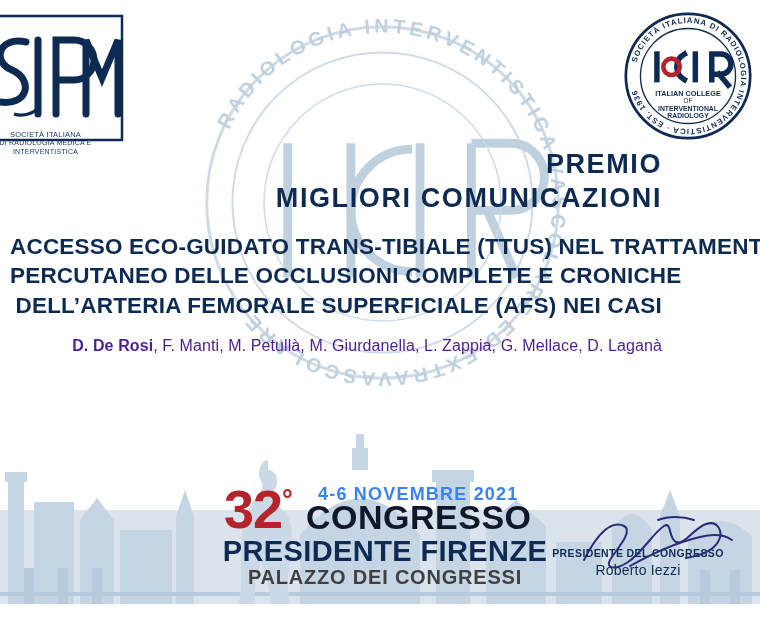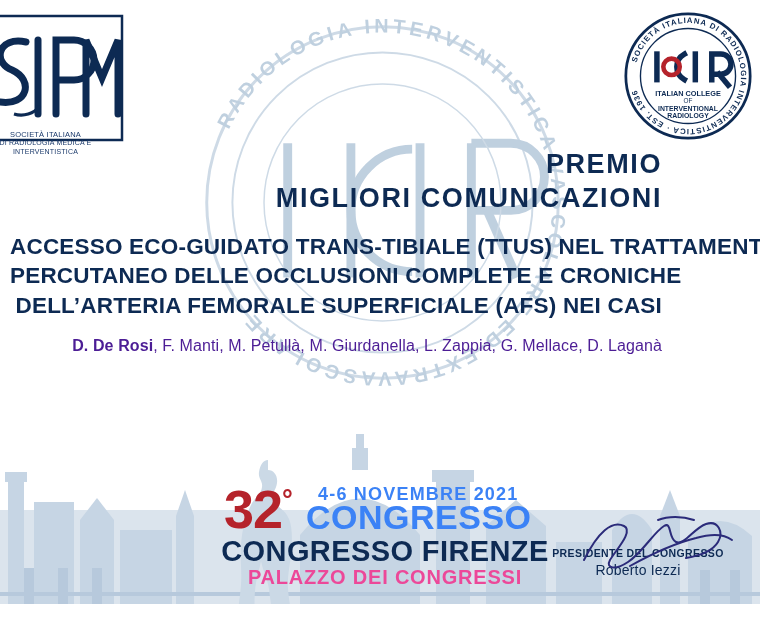--- a/index.html
+++ b/index.html
@@ -164,36 +164,36 @@
     font-weight: bold;
     color: #3b82f6;
     letter-spacing: 1.2px;
   }
   .congress-word {
     position: absolute;
     left: 96px;
     top: 14px;
     font-size: 34px;
     font-weight: bold;
-    color: #3b82f6;
+    color: #0f172a;
     letter-spacing: .5px;
     line-height: 1;
   }
   .congress-row2 {
     margin-top: -2px;
     font-size: 29px;
     font-weight: bold;
     color: #0d2a53;
     letter-spacing: .4px;
     line-height: 1.05;
   }
   .congress-row3 {
     font-size: 20px;
     font-weight: bold;
-    color: #ec4899;
+    color: #404040;
     letter-spacing: .8px;
     line-height: 1.1;
   }
 
   
   .signature-block {
     position: absolute;
     right: 22px;
     bottom: 52px;
     width: 200px;
@@ -356,21 +356,21 @@
     </div>
 
   </div>
 
   <div class="congress">
     <div class="congress-row1">
       <div class="congress-41"><span>32</span><sup>°</sup></div>
       <div class="congress-date">4-6 NOVEMBRE 2021</div>
       <div class="congress-word">CONGRESSO</div>
     </div>
-    <div class="congress-row2">CONGRESSO FIRENZE</div>
+    <div class="congress-row2">PRESIDENTE FIRENZE</div>
     <div class="congress-row3">PALAZZO DEI CONGRESSI</div>
   </div>
 
   <div class="signature-block">
     <div class="signature-label">PRESIDENTE DEL CONGRESSO</div>
     <div class="signature-name">Roberto Iezzi</div>
   </div>
   <svg class="signature-scribble" viewBox="0 0 170 70">
     <g fill="none" stroke="#2b2b7a" stroke-width="2" stroke-linecap="round">
       <path d="M12 48 C26 20 40 8 52 14 C62 19 44 38 38 48 C33 57 44 58 56 50

